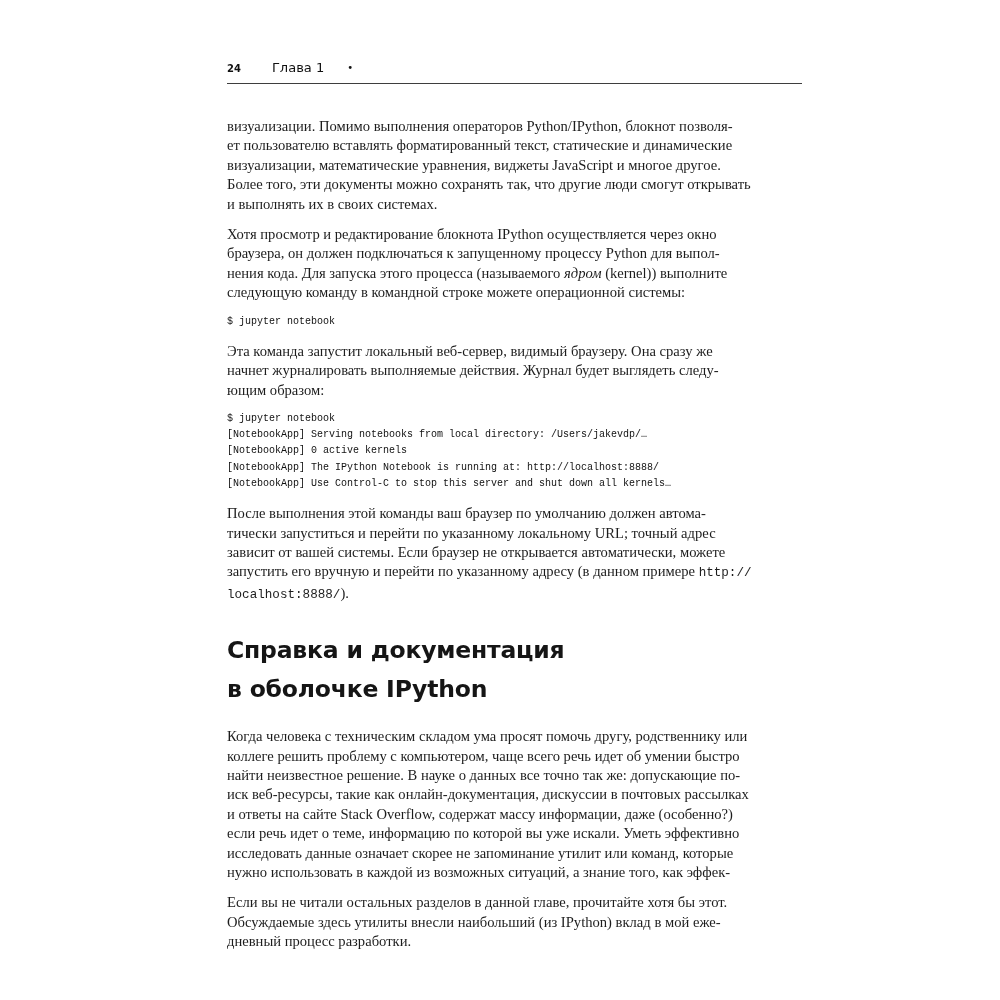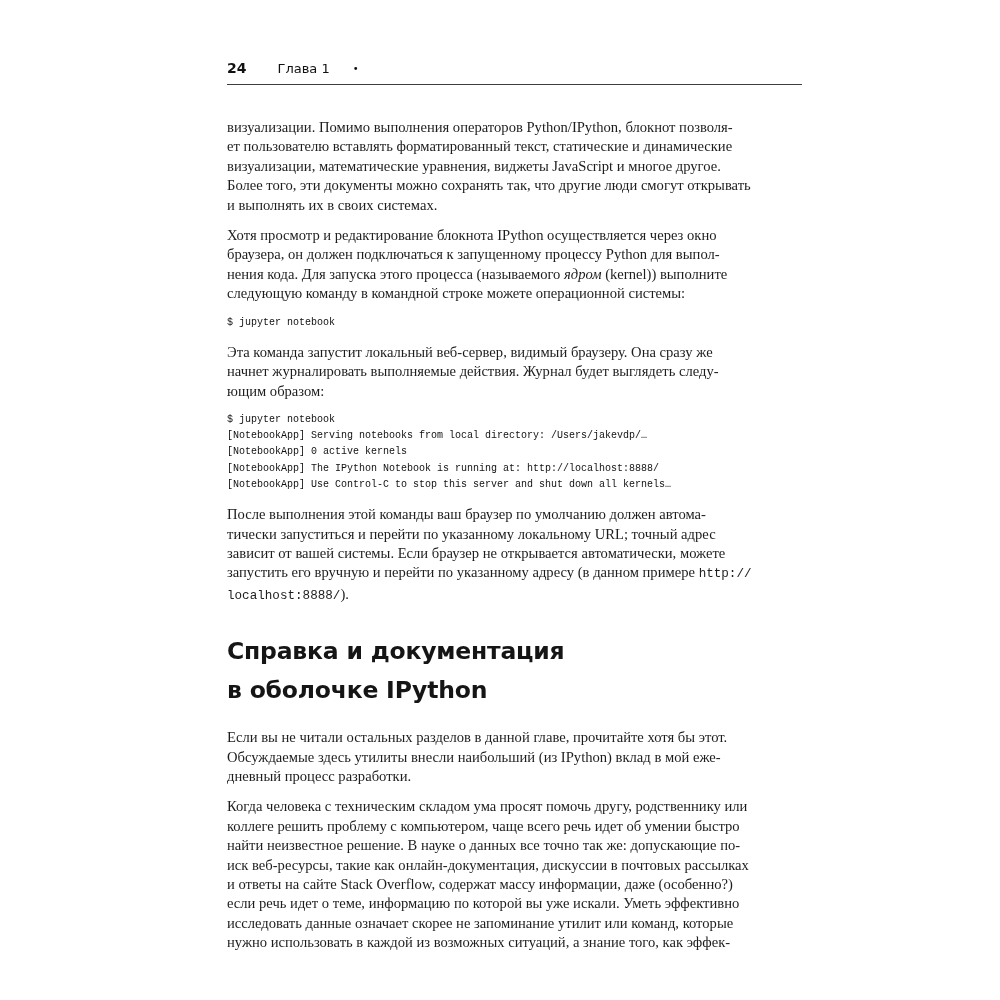--- a/index.html
+++ b/index.html
@@ -17,21 +17,21 @@
   .header {
     display: flex;
     align-items: baseline;
     font-family: "DejaVu Sans", sans-serif;
     font-size: 13px;
     color: #111111;
     border-bottom: 1px solid #3e3e3e;
     padding-bottom: 8px;
     white-space: pre;
   }
-  .pagenum { font-weight: bold; font-size: 14px; margin-right: 31px; text-align: right; }
+  .pagenum { font-weight: bold; font-size: 10px; margin-right: 31px; text-align: right; }
   .chapter { margin-right: 23px; }
   .sep { margin-right: 9px; font-size: 10px; position: relative; top: -1px; }
   .content { padding-top: 33px; }
   .body {
     margin: 0 0 11px 0;
     font-size: 14.6px;
     line-height: 19.4px;
     white-space: pre;
     color: #1d1d1d;
   }
@@ -97,28 +97,28 @@
 
     <p class="body"><span>После выполнения этой команды ваш браузер по умолчанию должен автома-
 тически запуститься и перейти по указанному локальному URL; точный адрес
 зависит от вашей системы. Если браузер не открывается автоматически, можете
 запустить его вручную и перейти по указанному адресу (в данном примере </span><span class="url">http://
 localhost:8888/</span><span>).</span></p>
 
     <h1 class="section-heading">Справка и документация
 в оболочке IPython</h1>
 
-    <p class="body">Если вы не читали остальных разделов в данной главе, прочитайте хотя бы этот.
-Обсуждаемые здесь утилиты внесли наибольший (из IPython) вклад в мой еже-
-дневный процесс разработки.</p>
-
     <p class="body">Когда человека с техническим складом ума просят помочь другу, родственнику или
 коллеге решить проблему с компьютером, чаще всего речь идет об умении быстро
 найти неизвестное решение. В науке о данных все точно так же: допускающие по-
 иск веб-ресурсы, такие как онлайн-документация, дискуссии в почтовых рассылках
 и ответы на сайте Stack Overflow, содержат массу информации, даже (особенно?)
 если речь идет о теме, информацию по которой вы уже искали. Уметь эффективно
 исследовать данные означает скорее не запоминание утилит или команд, которые
 нужно использовать в каждой из возможных ситуаций, а знание того, как эффек-</p>
 
+    <p class="body">Если вы не читали остальных разделов в данной главе, прочитайте хотя бы этот.
+Обсуждаемые здесь утилиты внесли наибольший (из IPython) вклад в мой еже-
+дневный процесс разработки.</p>
+
   </div>
 
 </div>
 
 </body></html>

